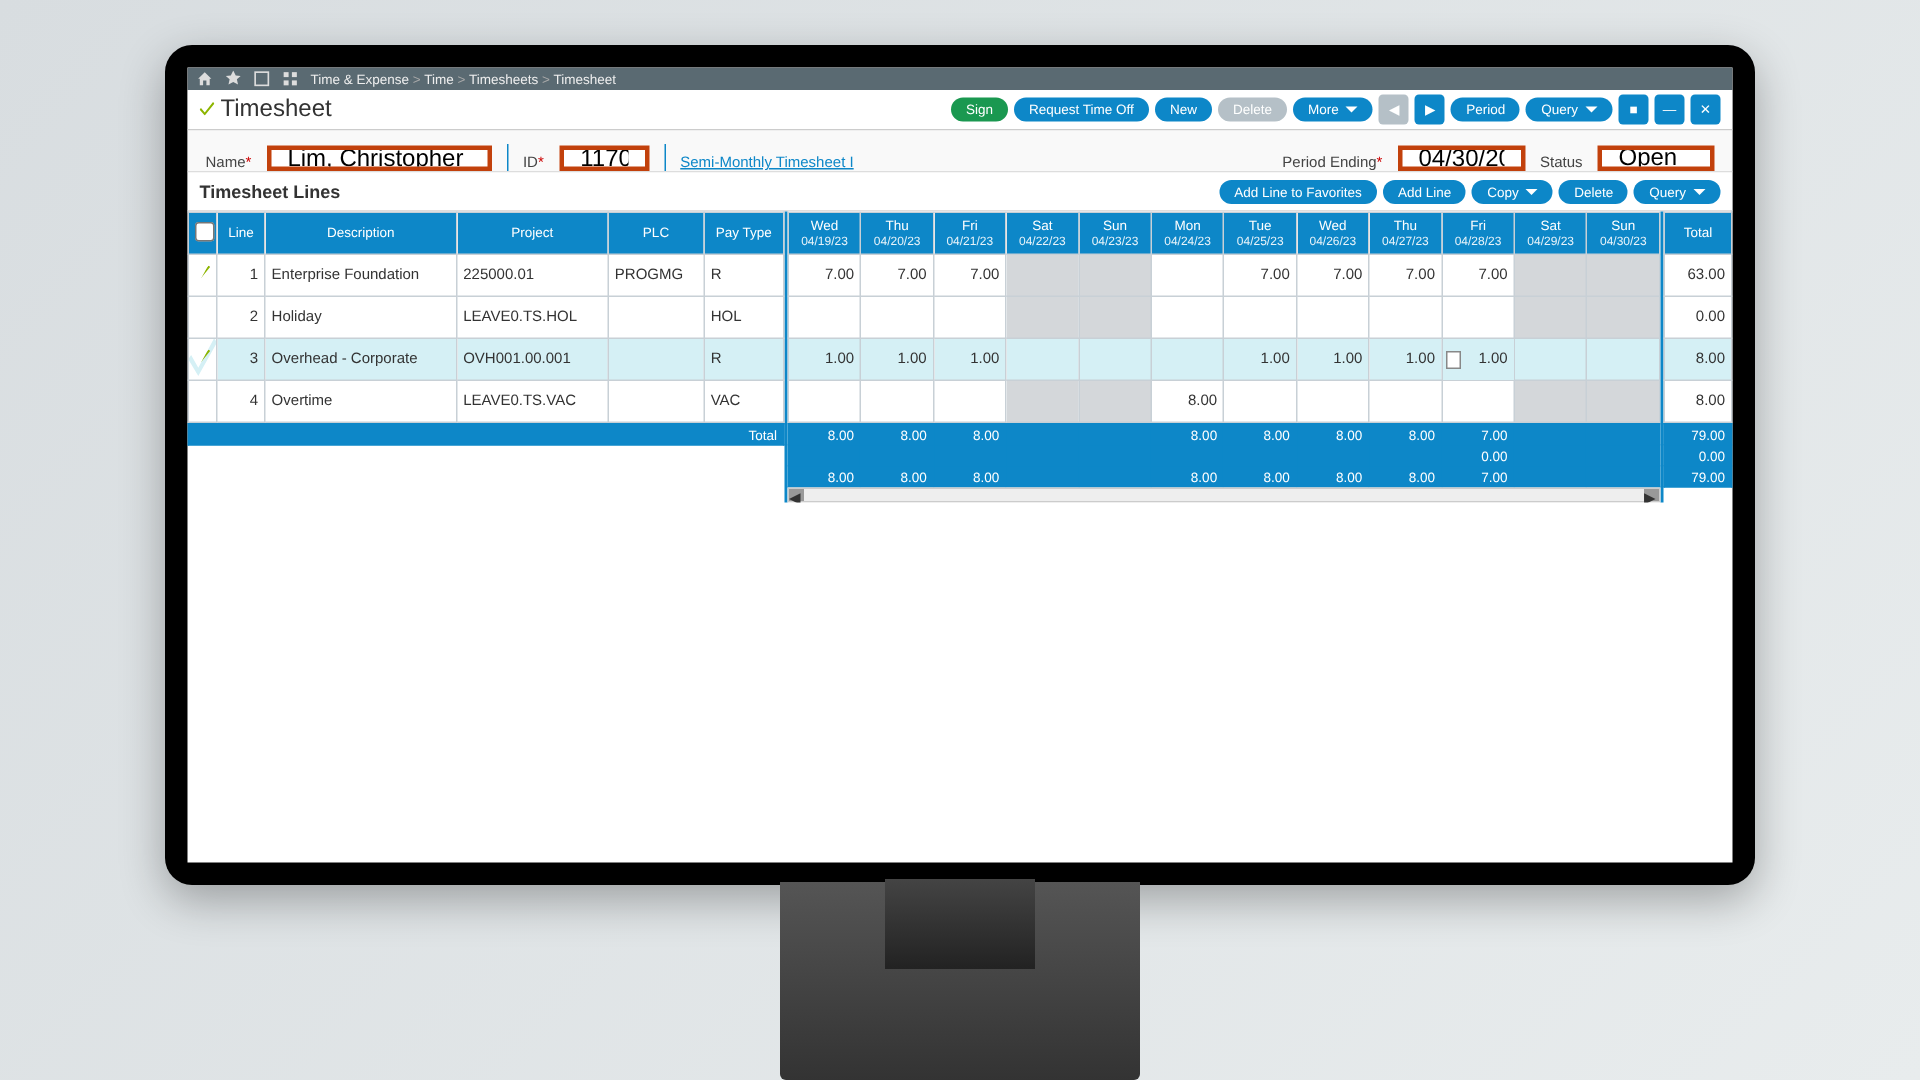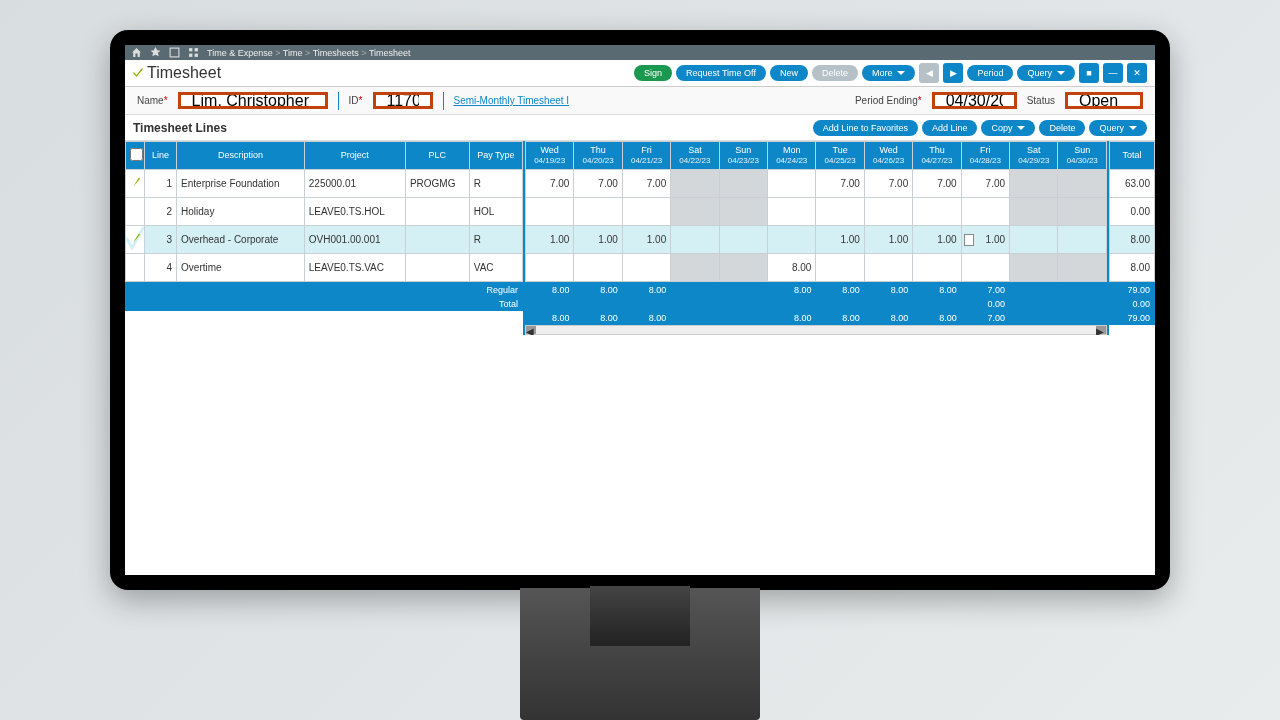--- a/index.html
+++ b/index.html
@@ -12,21 +12,21 @@
 .topbar .ic{width:11px;height:11px;display:inline-block}
 .bc-sep{color:#aaa}
 .header{height:27px;background:#fff;border-bottom:1px solid #ccc;display:flex;align-items:center;padding:0 8px;gap:4px}
 .header h1{font-size:16px;font-weight:normal;color:#333;flex:1}
 .chk{width:10px;height:10px;background:#8db500;clip-path:polygon(0 50%,35% 90%,100% 10%,90% 0,35% 70%,10% 40%)}
 .btn{background:#0d87c8;color:#fff;border:none;border-radius:10px;padding:3px 10px;font-size:9px;cursor:pointer;display:inline-flex;align-items:center;gap:3px}
 .btn.green{background:#1a9850}
 .btn.grey{background:#b5c0c7}
 .btn.sq{border-radius:3px;width:20px;height:20px;padding:0;justify-content:center}
 .btn .car{width:0;height:0;border-left:4px solid transparent;border-right:4px solid transparent;border-top:4px solid #fff;margin-left:2px}
-.info{height:28px;background:#f9f9f9;border-bottom:1px solid #ddd;display:flex;align-items:center;padding:0 12px;gap:10px;font-size:10px;color:#444}
+.info{height:28px;background:#f9f9f9;border-bottom:1px solid #ddd;display:flex;align-items:flex-end;padding:0 12px;gap:10px;font-size:10px;color:#444}
 .info label{white-space:nowrap}
 .info .req{color:#c00}
 .info input{border:3px solid #c2410c;padding:2px 11px;font-size:16px;height:17px}
 .info .sep{width:1px;height:18px;background:#0d87c8}
 .info a{color:#0d87c8;text-decoration:underline}
 .subhdr{height:26px;background:#fff;border-bottom:1px solid #ddd;display:flex;align-items:center;padding:0 8px;gap:4px}
 .subhdr h2{font-size:12px;font-weight:bold;color:#333;flex:1}
 .grid{position:relative;font-size:10px;color:#333}
 .grid table{border-collapse:collapse;width:100%;table-layout:fixed}
 .grid th,.grid td{border:1px solid #c8d0d6;height:28px;padding:0 4px;overflow:hidden;white-space:nowrap}
@@ -274,23 +274,20 @@
                 </tr>
               </tbody>
             </table>
           </div>
     </div>
     <div class="gridwrap">
       <div class="leftcols">
             <table id="sleft" class="totals">
               <tbody>
                 <tr>
-                  <td class="lbl">Regular</td>
-                </tr>
-                <tr>
                   <td class="lbl">Total</td>
                 </tr>
               </tbody>
             </table>
           </div>
       <div class="rightcols">
         <table id="sright" class="totals">
               <tbody>
                 <tr>
                   <td class="num">8.00</td>

